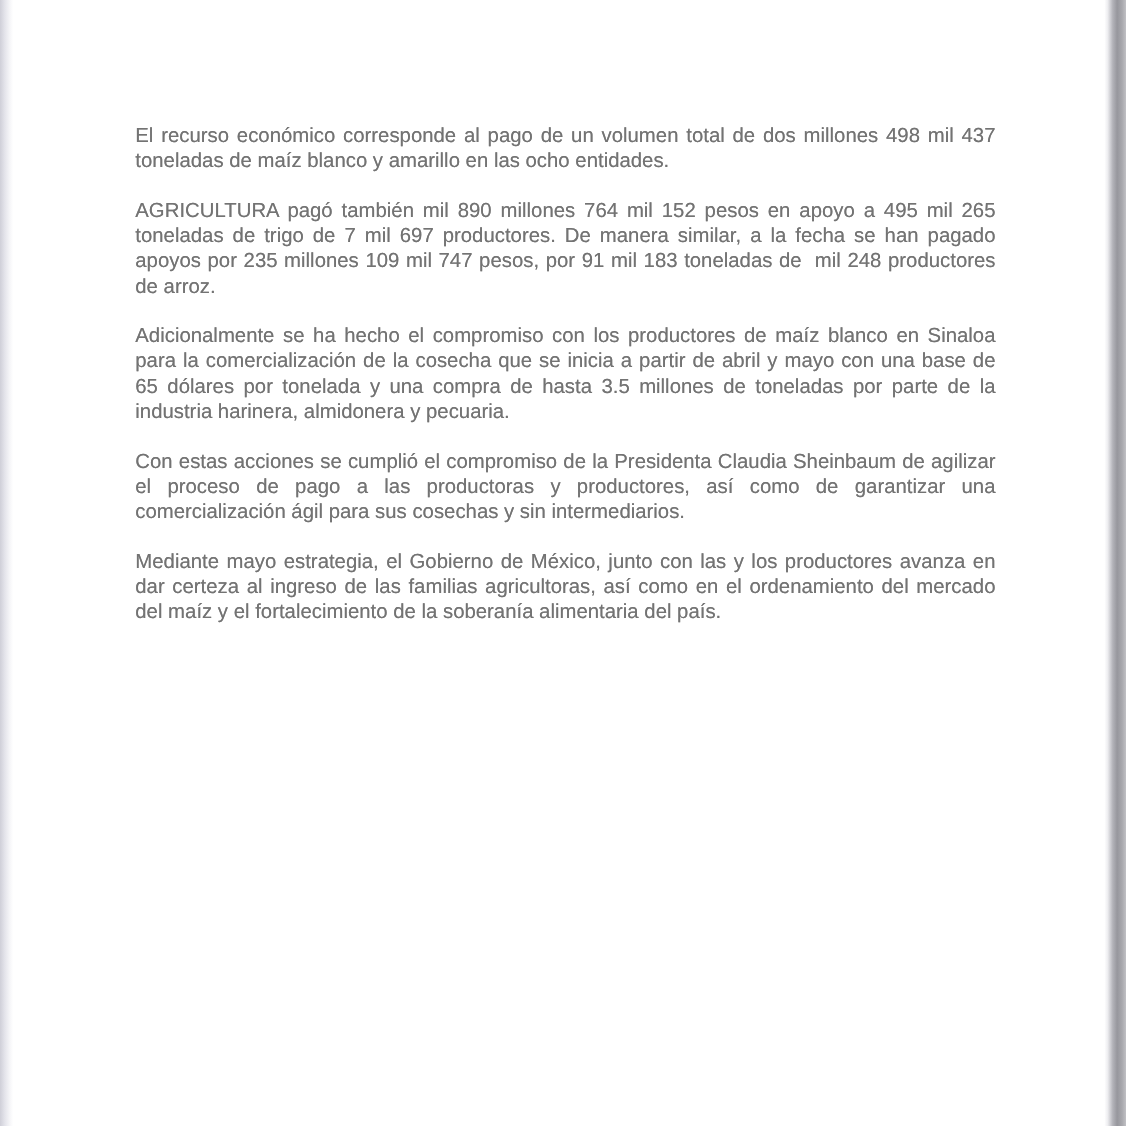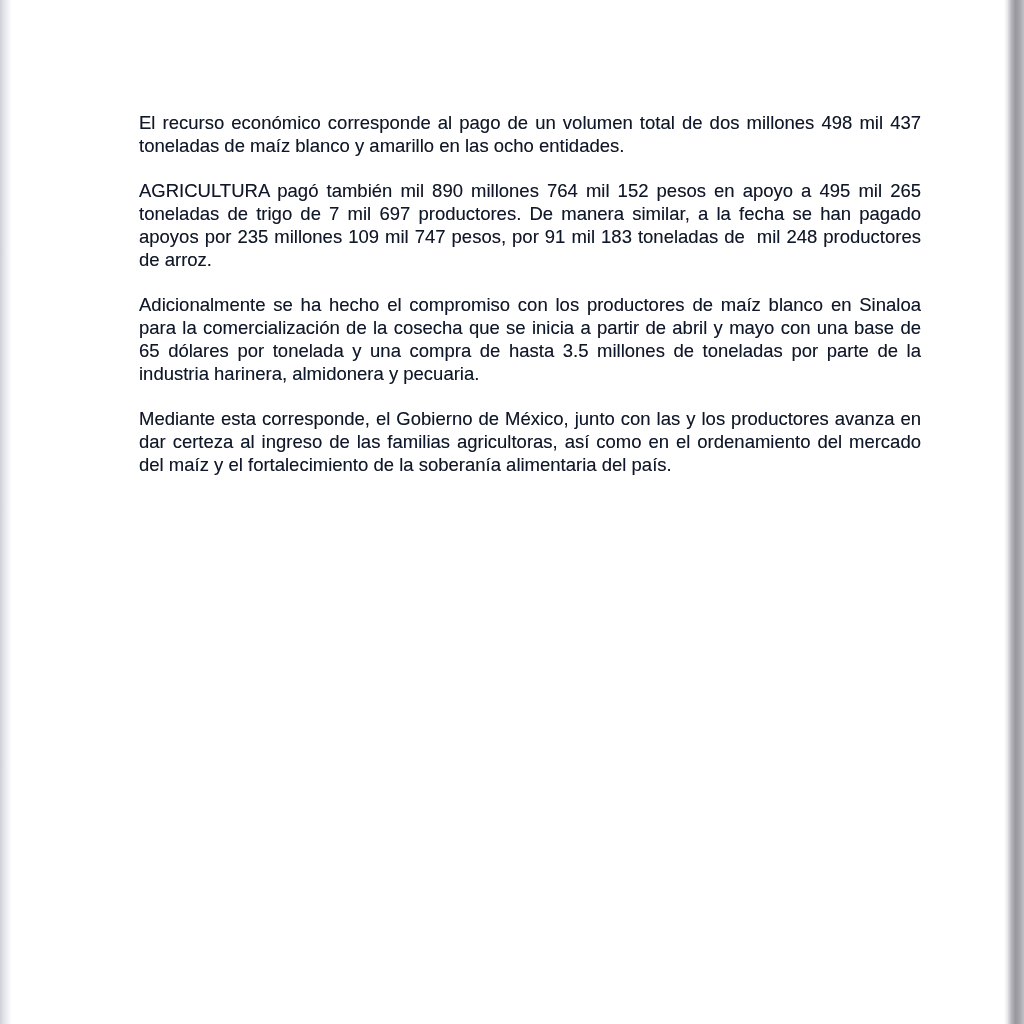--- a/index.html
+++ b/index.html
@@ -26,37 +26,37 @@
     background: linear-gradient(to right, #ffffff 0%, #ededf0 15%, #b3b3b9 38%, #97979d 58%, #a8a8ad 80%, #c3c3c7 100%);
   }
   .page {
     position: absolute;
     left: 123px;
     top: 111px;
     width: 782px;
     font-family: "Liberation Sans", sans-serif;
     font-size: 18.5px;
     line-height: 23px;
-    color: #0f172a;
+    color: #737373;
     text-align: justify;
-    margin-left: 16px;
   }
   .page p {
     margin: 0 0 22px 0;
     white-space: pre-wrap;
     text-shadow: 0 0 0.6px rgba(70, 70, 70, 0.55);
   }
   .page p:last-child {
     margin-bottom: 0;
   }
 </style>
 </head>
 <body>
 
 <div class="edge-left"></div>
 <div class="edge-right"></div>
 
 <main class="page">
   <p>El recurso económico corresponde al pago de un volumen total de dos millones 498 mil 437 toneladas de maíz blanco y amarillo en las ocho entidades.</p>
   <p>AGRICULTURA pagó también mil 890 millones 764 mil 152 pesos en apoyo a 495 mil 265 toneladas de trigo de 7 mil 697 productores. De manera similar, a la fecha se han pagado apoyos por 235 millones 109 mil 747 pesos, por 91 mil 183 toneladas de  mil 248 productores de arroz.</p>
   <p>Adicionalmente se ha hecho el compromiso con los productores de maíz blanco en Sinaloa para la comercialización de la cosecha que se inicia a partir de abril y mayo con una base de 65 dólares por tonelada y una compra de hasta 3.5 millones de toneladas por parte de la industria harinera, almidonera y pecuaria.</p>
-  <p>Mediante esta corresponde, el Gobierno de México, junto con las y los productores avanza en dar certeza al ingreso de las familias agricultoras, así como en el ordenamiento del mercado del maíz y el fortalecimiento de la soberanía alimentaria del país.</p>
+  <p>Con estas acciones se cumplió el compromiso de la Presidenta Claudia Sheinbaum de agilizar el proceso de pago a las productoras y productores, así como de garantizar una comercialización ágil para sus cosechas y sin intermediarios.</p>
+  <p>Mediante mayo estrategia, el Gobierno de México, junto con las y los productores avanza en dar certeza al ingreso de las familias agricultoras, así como en el ordenamiento del mercado del maíz y el fortalecimiento de la soberanía alimentaria del país.</p>
 </main>
 
 </body></html>

